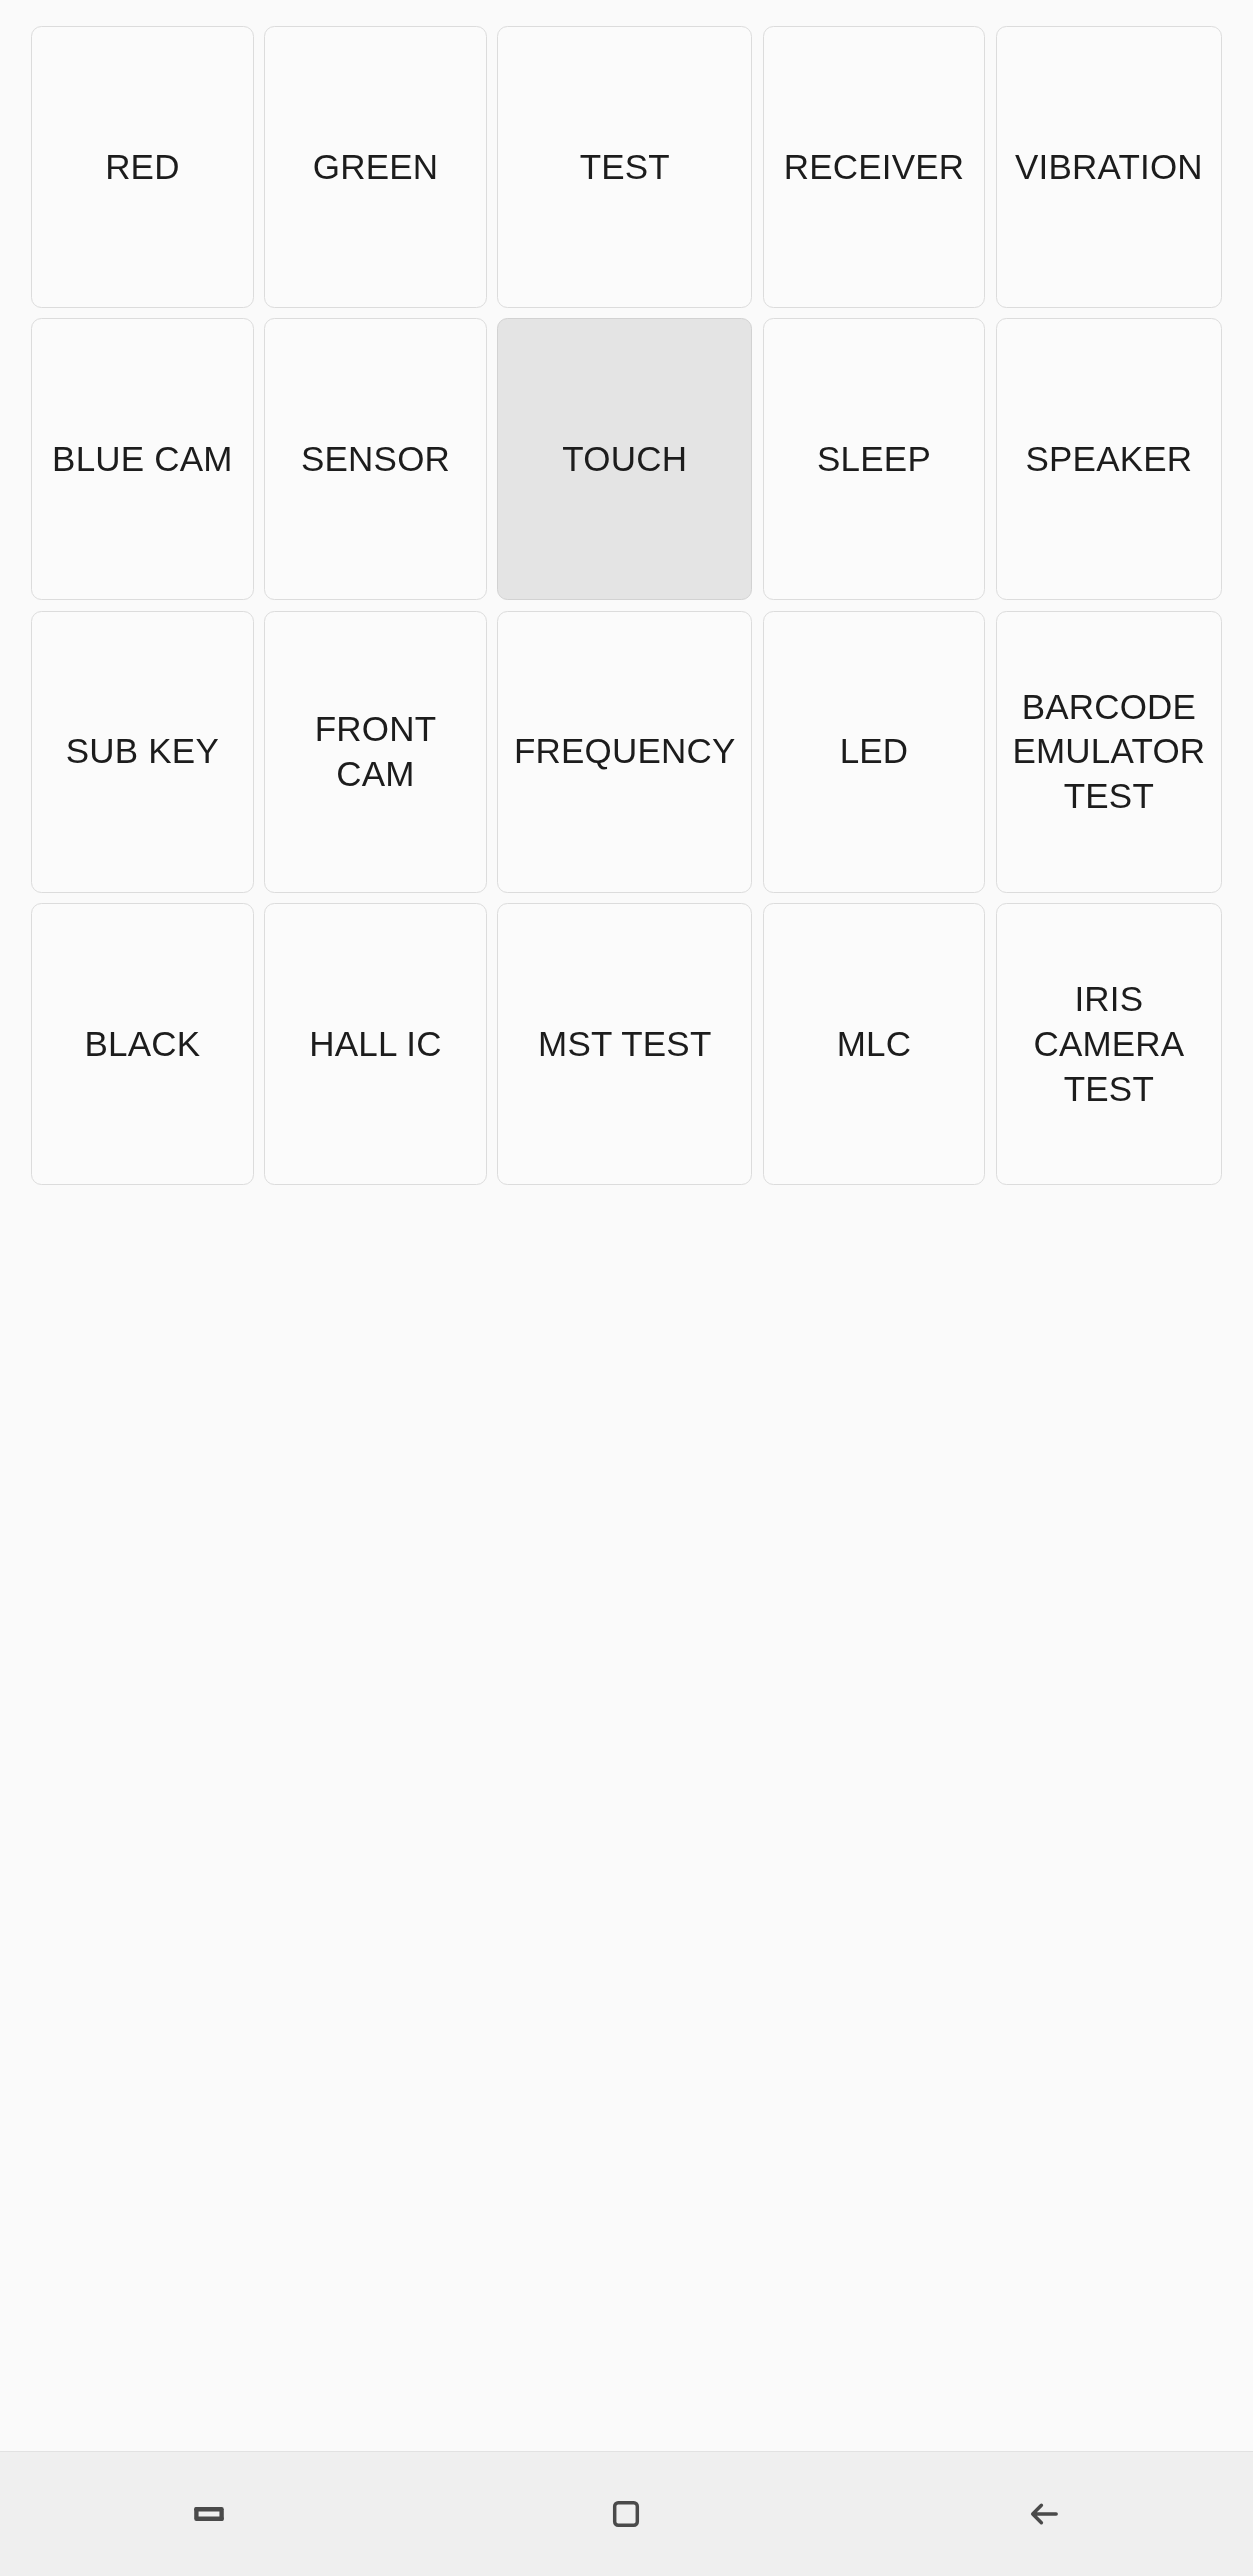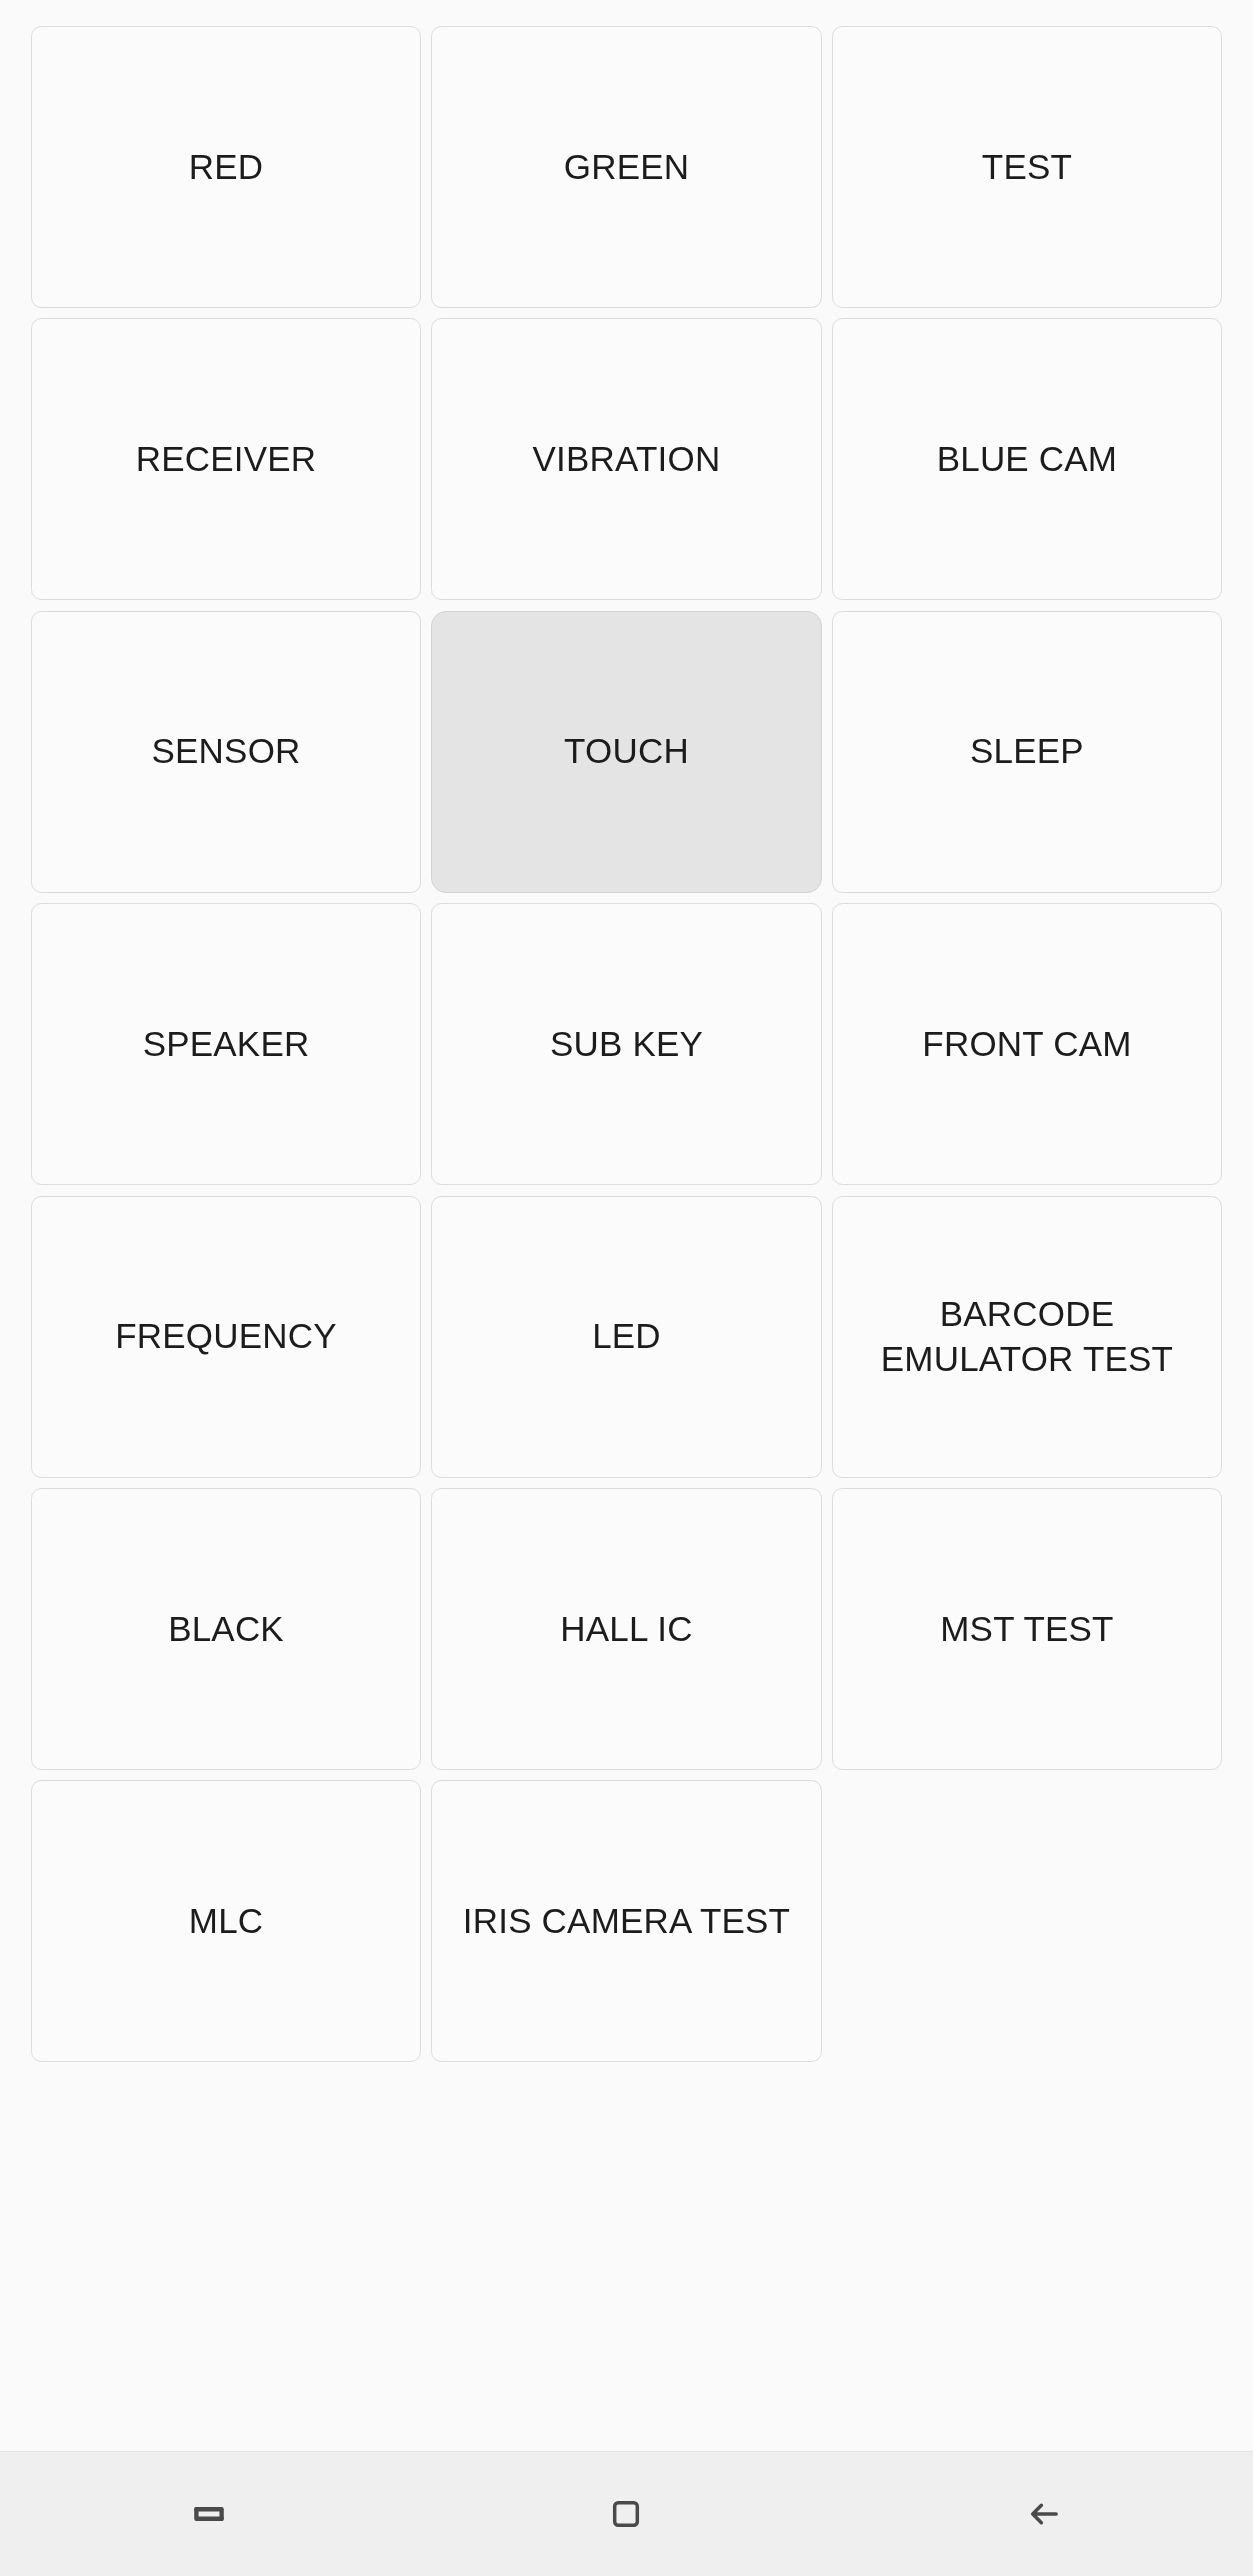--- a/index.html
+++ b/index.html
@@ -14,21 +14,21 @@
     height: 2576px;
     display: flex;
     flex-direction: column;
     background: #fafafa;
     overflow: hidden;
   }
   .grid {
     flex: 1 1 auto;
     padding: 26px 31px 0 31px;
     display: grid;
-    grid-template-columns: repeat(3, 1fr);
+    grid-template-columns: repeat(5, 1fr);
     grid-auto-rows: 282px;
     column-gap: 10.4px;
     row-gap: 10.4px;
     align-content: start;
   }
   .cell {
     background: #fbfbfb;
     border: 1.7px solid #dcdcdc;
     border-radius: 10.4px;
     display: flex;
@@ -38,21 +38,20 @@
     padding: 8.7px 15.7px;
     color: #1c1c1c;
     font-size: 35px;
     line-height: 1.28;
     letter-spacing: 0.2px;
     -webkit-font-smoothing: antialiased;
   }
   .cell.selected {
     background: #e4e4e4;
     border-color: #d2d2d2;
-    border-radius: 15px;
   }
   .cell span { display: block; }
   .navbar {
     flex: 0 0 auto;
     height: 125px;
     background: #efefef;
     border-top: 0.9px solid #e2e2e2;
     display: flex;
     align-items: center;
     justify-content: space-around;

